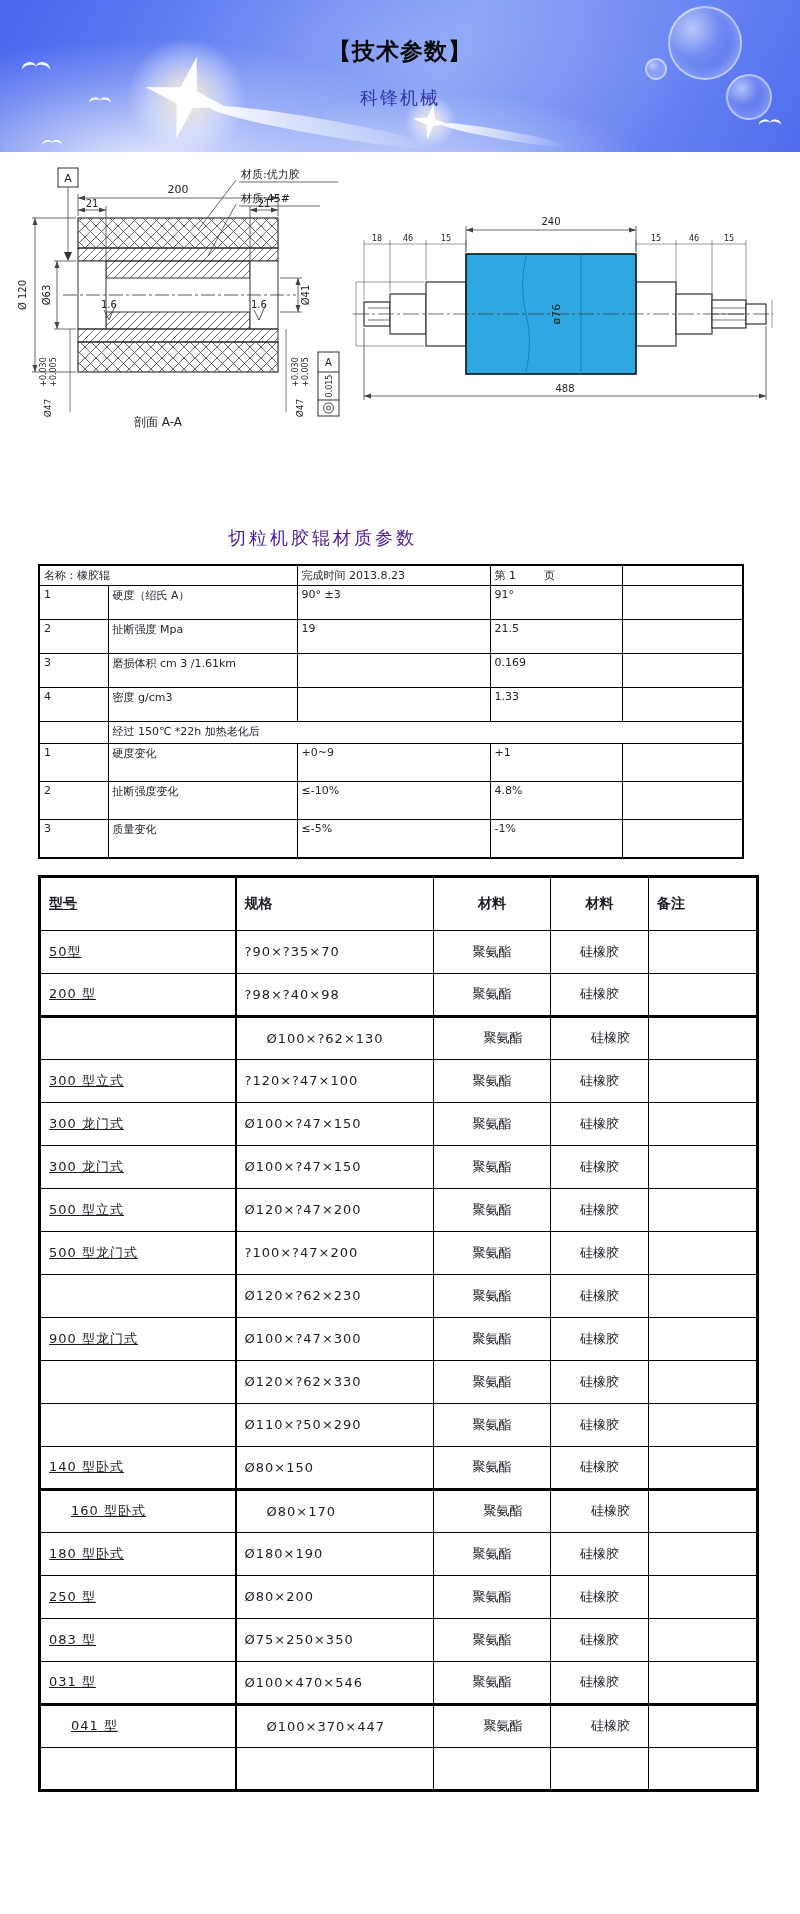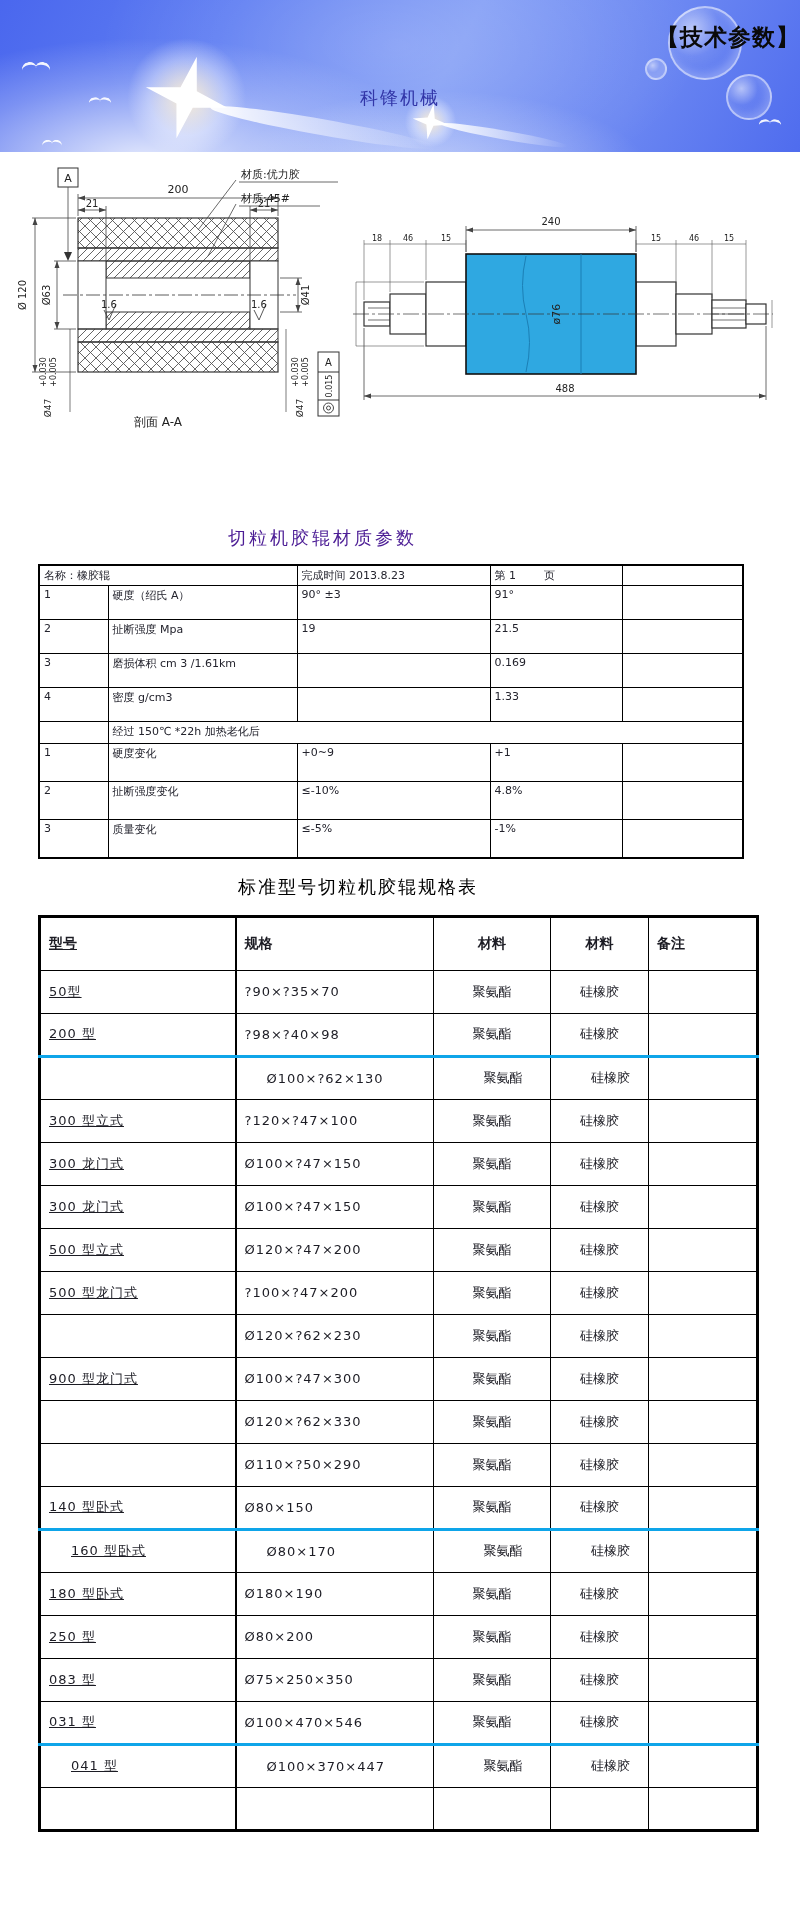--- a/index.html
+++ b/index.html
@@ -7,21 +7,21 @@
   .page { width:800px; height:1914px; background:#ffffff; overflow:hidden; position:relative; }
 
   
   .banner { position:relative; width:800px; height:152px; overflow:hidden;
     background:
       radial-gradient(ellipse 420px 180px at 18% 108%, rgba(255,255,255,.85) 0%, rgba(255,255,255,.25) 45%, rgba(255,255,255,0) 70%),
       radial-gradient(ellipse 300px 120px at 55% 115%, rgba(255,255,255,.5) 0%, rgba(255,255,255,0) 70%),
       radial-gradient(ellipse 500px 260px at 50% 30%, rgba(255,255,255,.18) 0%, rgba(255,255,255,0) 60%),
       linear-gradient(118deg, #4a67ee 0%, #5f7ef2 28%, #7f9bf5 55%, #6b87f2 78%, #4f6cee 100%);
   }
-  .banner-title { position:absolute; top:22px; left:0; width:100%; text-align:right;
+  .banner-title { position:absolute; top:36px; left:0; width:100%; text-align:center;
     font-size:23px; font-weight:bold; color:#0a0a0a; letter-spacing:1px; }
   .banner-sub { position:absolute; top:86px; left:0; width:100%; text-align:center;
     font-size:18px; font-weight:500; color:#3236a8; letter-spacing:2px; }
   .bubble { position:absolute; border-radius:50%;
     border:2px solid rgba(255,255,255,.55);
     background:radial-gradient(circle at 32% 30%, rgba(255,255,255,.55) 0%, rgba(255,255,255,.08) 40%, rgba(255,255,255,0) 70%);
     box-shadow: inset -4px -4px 8px rgba(255,255,255,.25); }
   .bubble.b1 { left:668px; top:6px; width:74px; height:74px; }
   .bubble.b2 { left:726px; top:74px; width:46px; height:46px; }
   .bubble.b3 { left:645px; top:58px; width:22px; height:22px; }
@@ -73,21 +73,21 @@
   .t2 { border-collapse:collapse; margin:16px 0 0 38px; width:718px; table-layout:fixed;
         font-size:13px; color:#1c1c24; border:3px solid #000; }
   .t2 th, .t2 td { border:1px solid #000; padding:2px 8px; }
   .t2 th { font-size:14px; font-weight:bold; height:54px; text-align:left; vertical-align:middle; }
   .t2 th.center { text-align:center; }
   .t2 td { height:43px; vertical-align:middle; }
   .t2 td:first-child, .t2 th:first-child { border-right:2px solid #000;text-decoration:underline; }
   .t2 .c2-model { text-decoration:underline; letter-spacing:1px; }
   .t2 .c2-spec  { letter-spacing:1px; }
   .t2 .c2-mat   { text-align:center; }
-  .t2 .thick-top td { border-top:3px solid #0ea5e9;padding-left:30px; }
+  .t2 .thick-top td { border-top:3px solid #000000;padding-left:30px; }
 </style>
 </head>
 <body>
 
 <div class="page">
 
   <header class="banner">
     <div class="comet comet1">
       <div class="glow"></div>
         <div class="star"></div>
@@ -355,21 +355,20 @@
         <tr>
           <td>3</td>
           <td>质量变化</td>
           <td>≤-5%</td>
           <td>-1%</td>
           <td></td>
         </tr>
       </tbody>
   </table>
 
-  <h2 class="sec-title2">标准型号切粒机胶辊规格表</h2>
 
   <table class="t2">
     <colgroup>
       <col style="width:196px">
         <col style="width:198px">
         <col style="width:117px">
         <col style="width:98px">
         <col style="width:109px">
     </colgroup>
     <thead>

